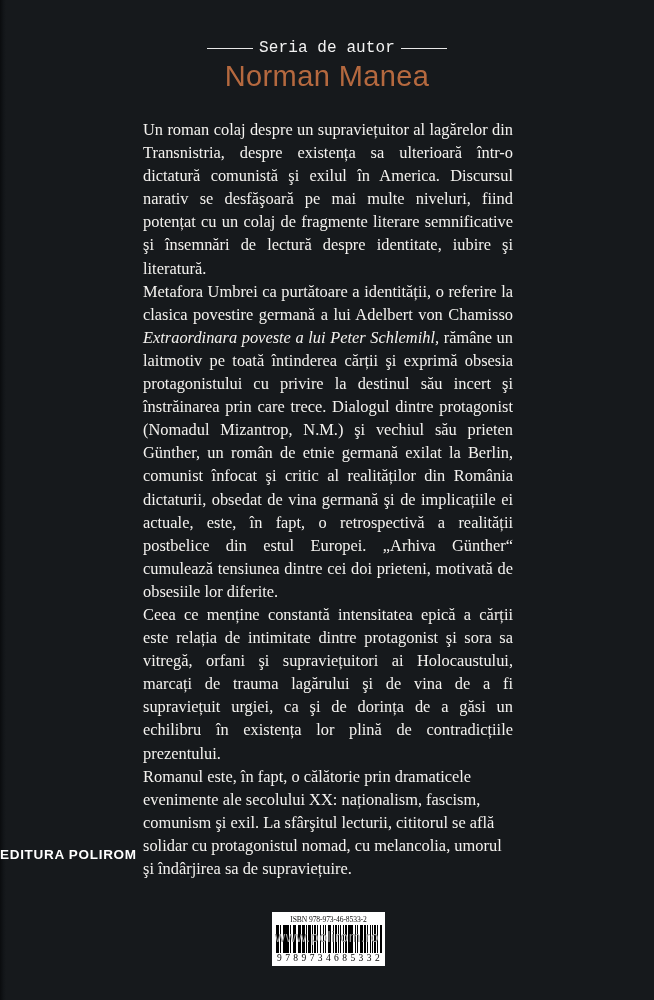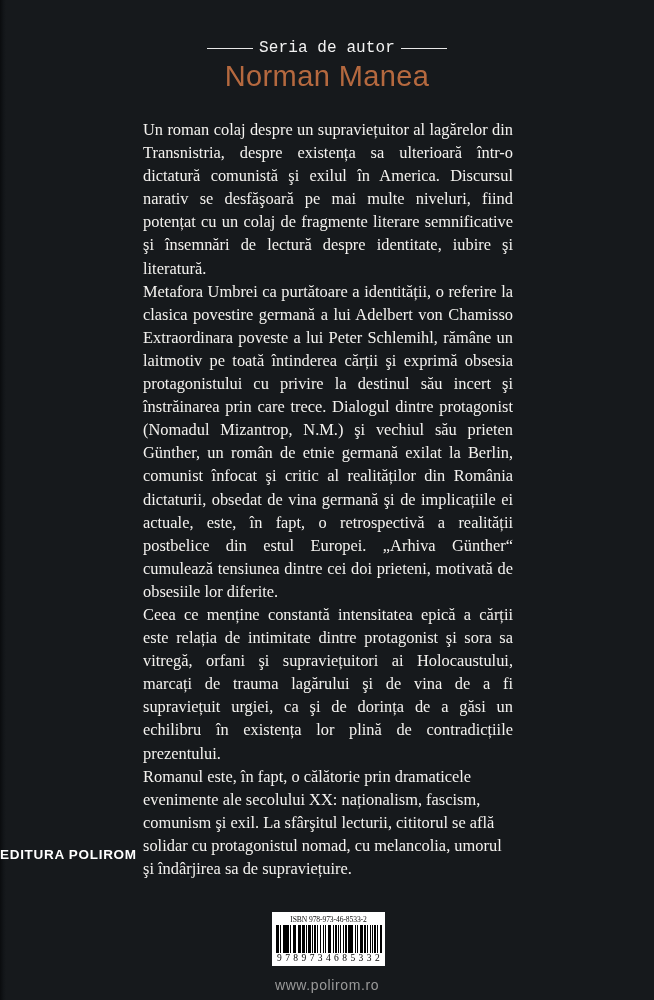--- a/index.html
+++ b/index.html
@@ -73,20 +73,21 @@
     line-height: 23.1px;
     hyphens: manual;
   }
   #blurb p {
     margin: 0;
   }
   #blurb p:last-child {
     text-align: left;
   }
   .book-title {
+    font-style: italic;
   }
 
   
   #publisher {
     position: absolute;
     left: 0;
     top: 847px;
     width: 100%;
     text-align: left;
     font-family: "Liberation Sans", "DejaVu Sans", sans-serif;
@@ -134,21 +135,21 @@
     display: flex;
     justify-content: space-between;
     padding: 0 1px;
     line-height: 11px;
     letter-spacing: 0.2px;
   }
 
   #website {
     position: absolute;
     left: 0;
-    top: 977px;
+    top: 929px;
     width: 100%;
     text-align: center;
     font-family: "Liberation Sans", "DejaVu Sans", sans-serif;
     font-size: 14px;
     color: #9a9a9a;
     letter-spacing: 0.6px;
   }
 </style>
 </head>
 <body>

